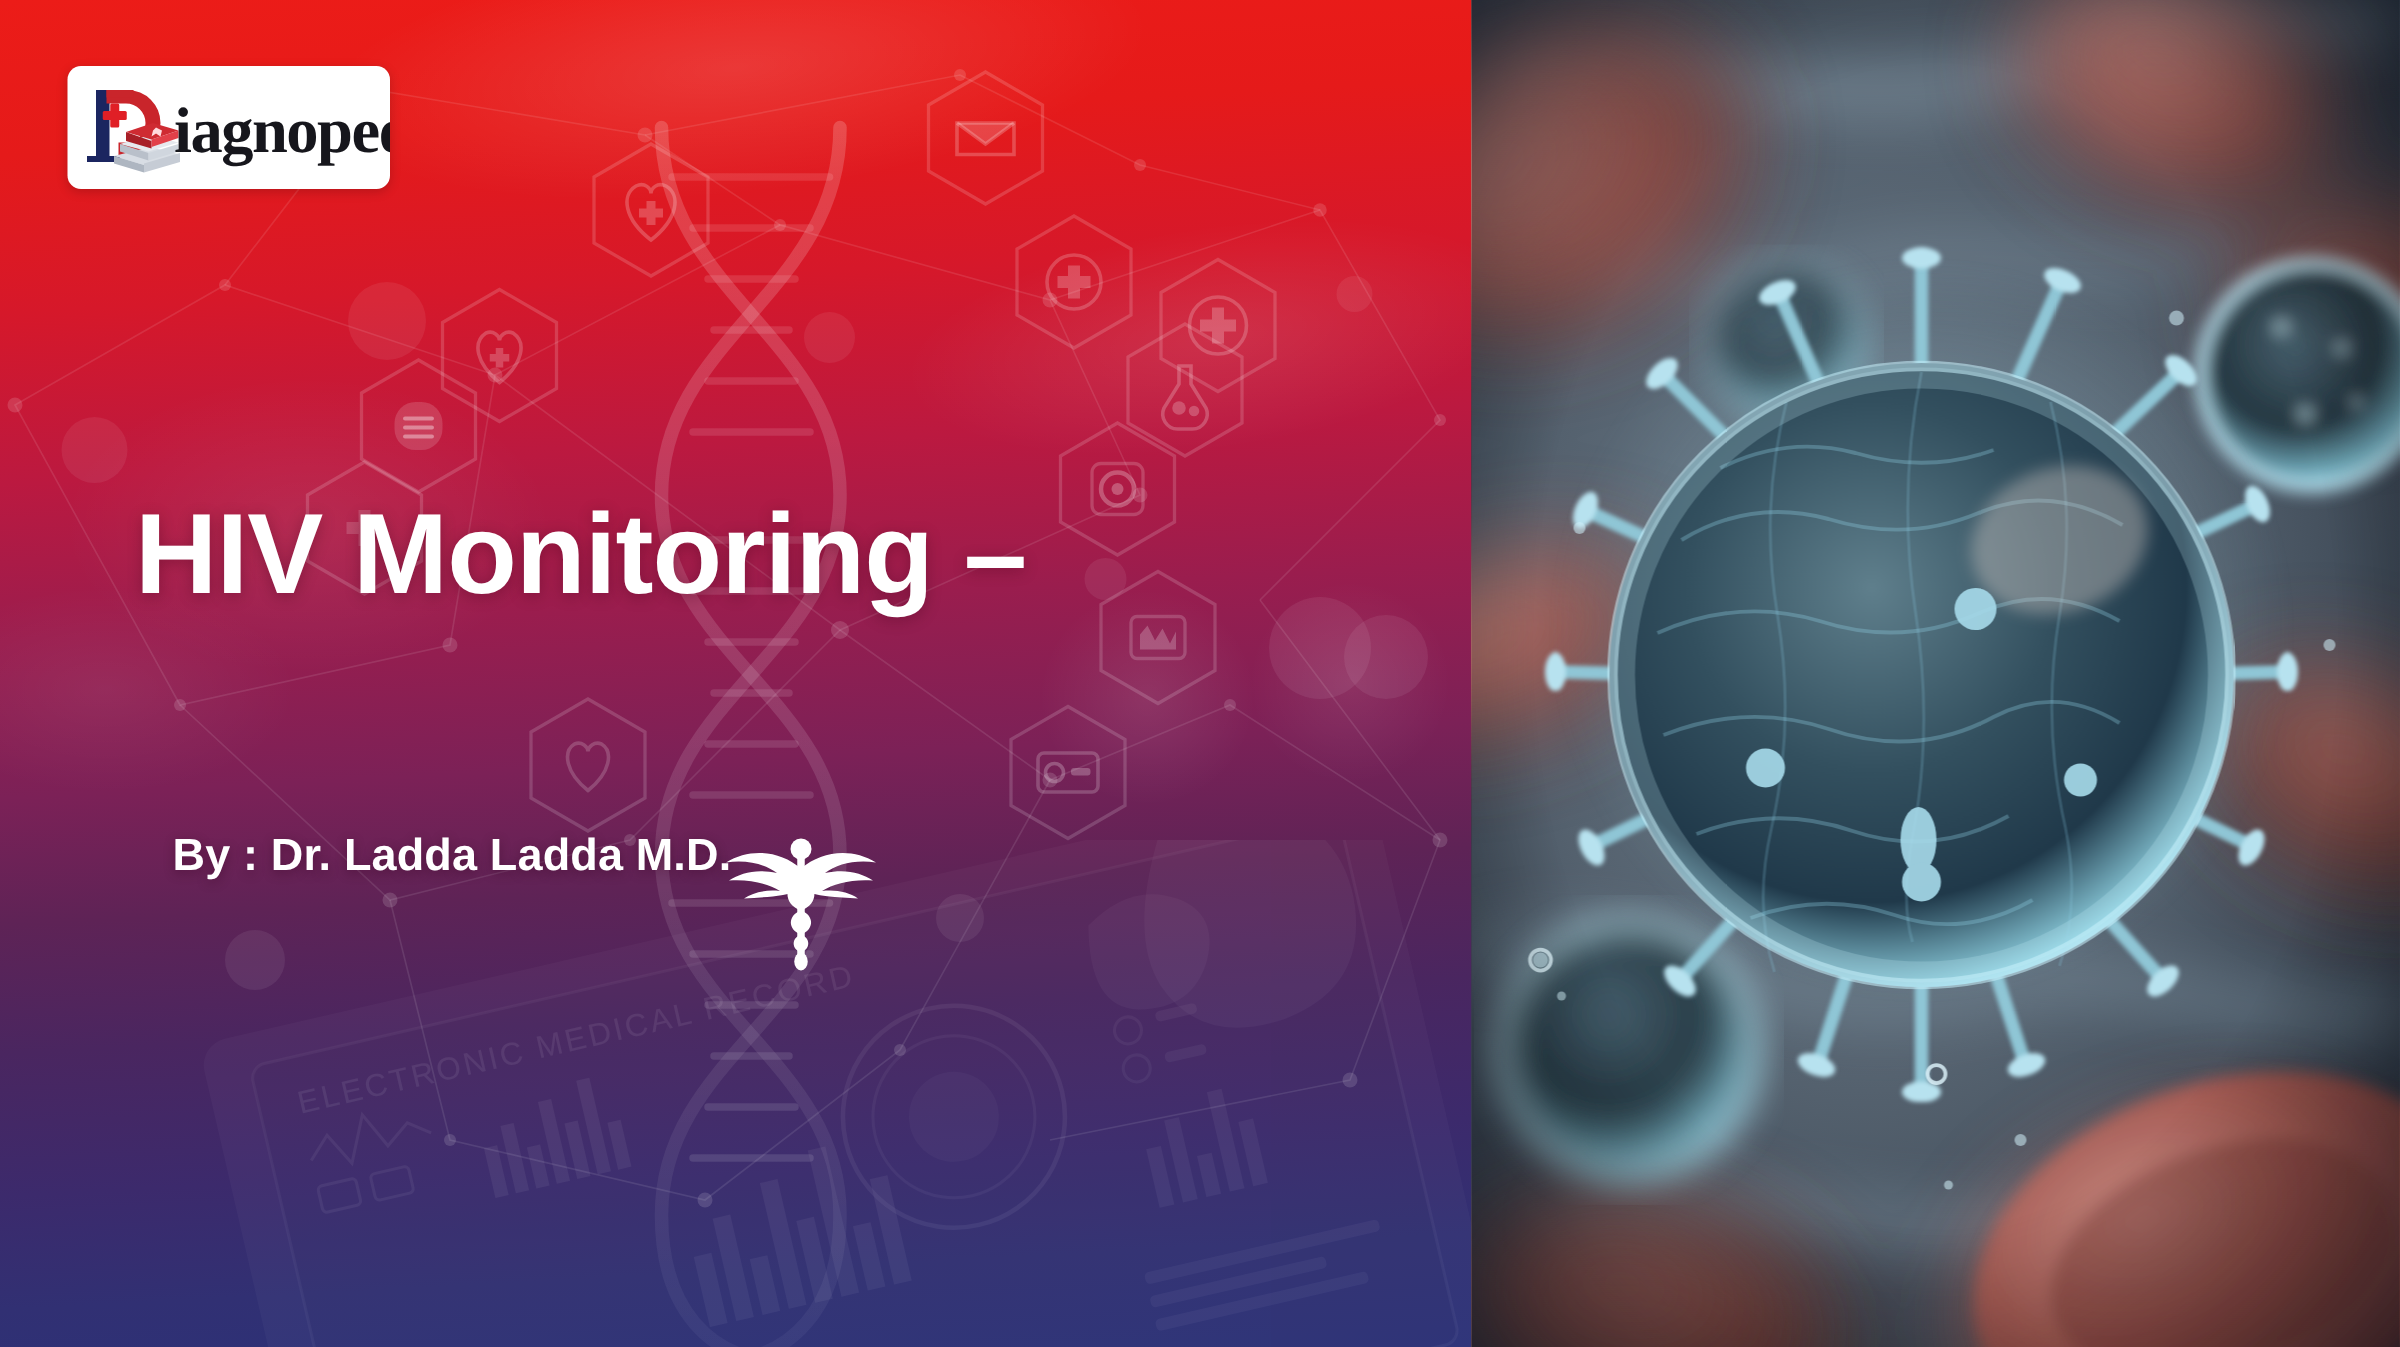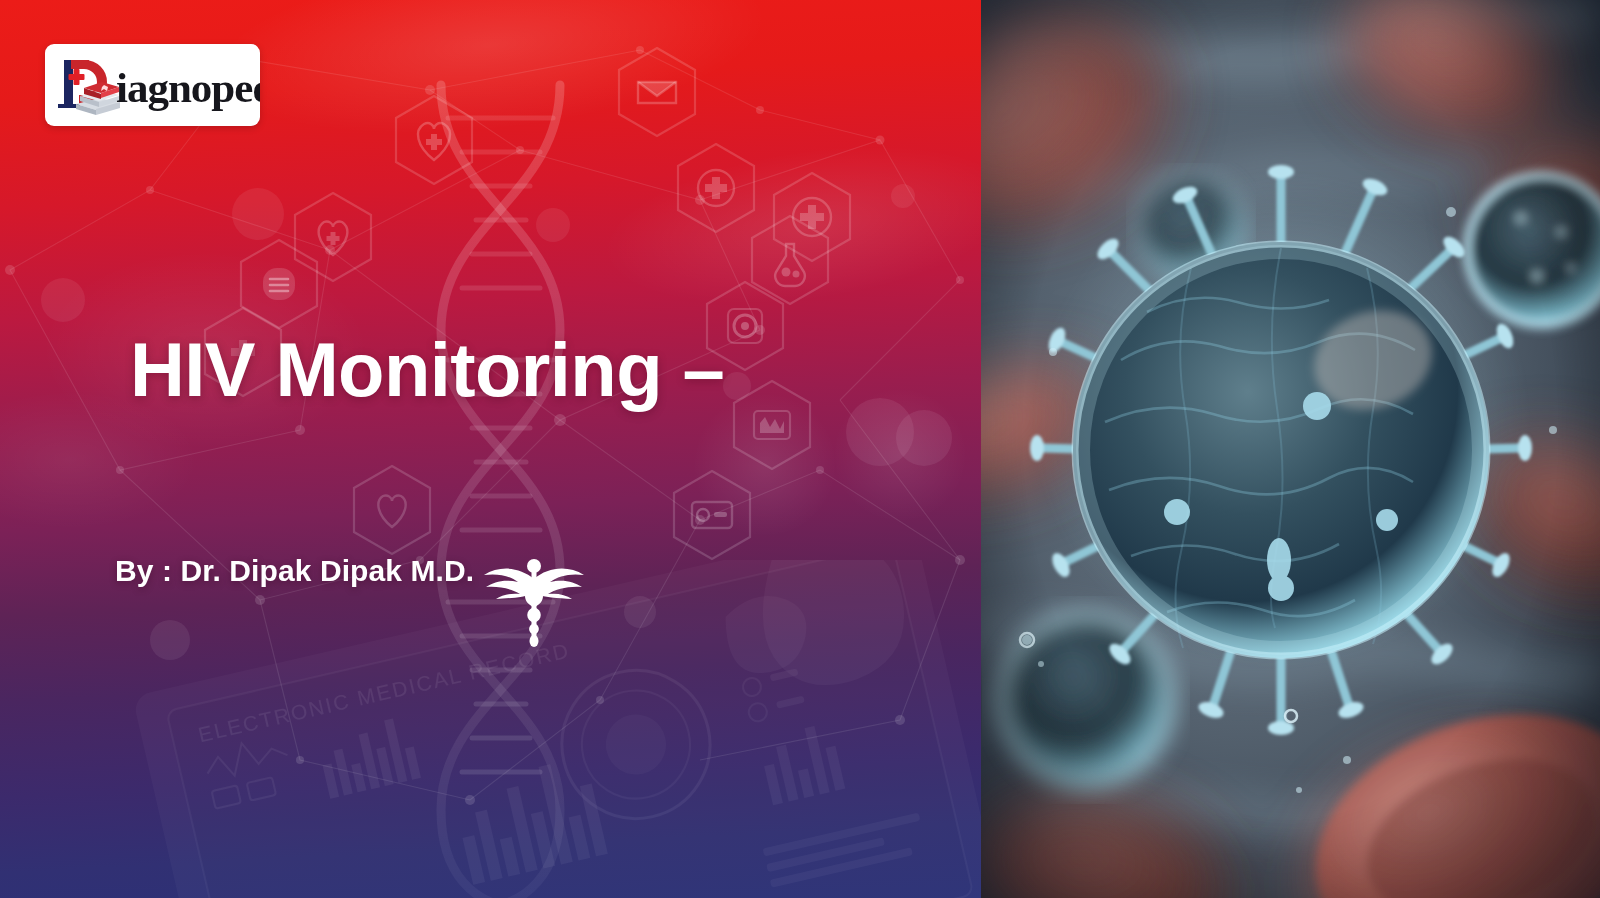--- a/index.html
+++ b/index.html
@@ -42,21 +42,21 @@
   .logo-word {
     font-family:"Liberation Serif", serif; font-size:43px; font-weight:700;
     color:#16161c; letter-spacing:-1px; margin-left:-6px; line-height:1;
     position:relative; top:2px;
   }
 
   
   .title {
     position:absolute; left:90px; top:322px; width:770px;
     font-size:76px; font-weight:700; line-height:1.25; color:#fff;
-    letter-spacing:-.6px; text-shadow:0 2px 10px rgba(60,0,25,.33);margin-left:40px;
+    letter-spacing:-.6px; text-shadow:0 2px 10px rgba(60,0,25,.33);
   }
   .byline-row { position:absolute; left:115px; top:549px; width:600px; }
   .byline {
     font-size:30px; font-weight:700; color:#fff; line-height:1.45;
     letter-spacing:.1px; width:400px;
     text-shadow:0 2px 7px rgba(50,0,30,.40);
   }
   .caduceus { position:absolute; left:365px; top:0px; width:108px; height:100px; }
 
   
@@ -336,21 +336,21 @@
         </svg>
       </div>
       <div class="logo-word">iagnopedia</div>
     </div>
 
     <div class="title">
       <div>HIV Monitoring –</div>
     </div>
 
     <div class="byline-row">
-      <div class="byline">By : Dr. Dipak Dipak M.D.</div>
+      <div class="byline">By : Dr. Ladda Ladda M.D.</div>
       <svg class="caduceus" viewBox="0 0 108 100">
         <g fill="#ffffff">
 
           <path d="M54 30 C40 18 20 16 4 26 C18 24 30 27 38 33 C24 30 14 33 6 38 C20 37 32 40 40 45 C30 44 22 46 16 50 C30 49 44 49 54 44 Z"></path>
           <path d="M54 30 C68 18 88 16 104 26 C90 24 78 27 70 33 C84 30 94 33 102 38 C88 37 76 40 68 45 C78 44 86 46 92 50 C78 49 64 49 54 44 Z"></path>
 
           <circle cx="54" cy="17" r="7"></circle>
 
           <rect x="51.5" y="22" width="5" height="72" rx="2"></rect>
 

